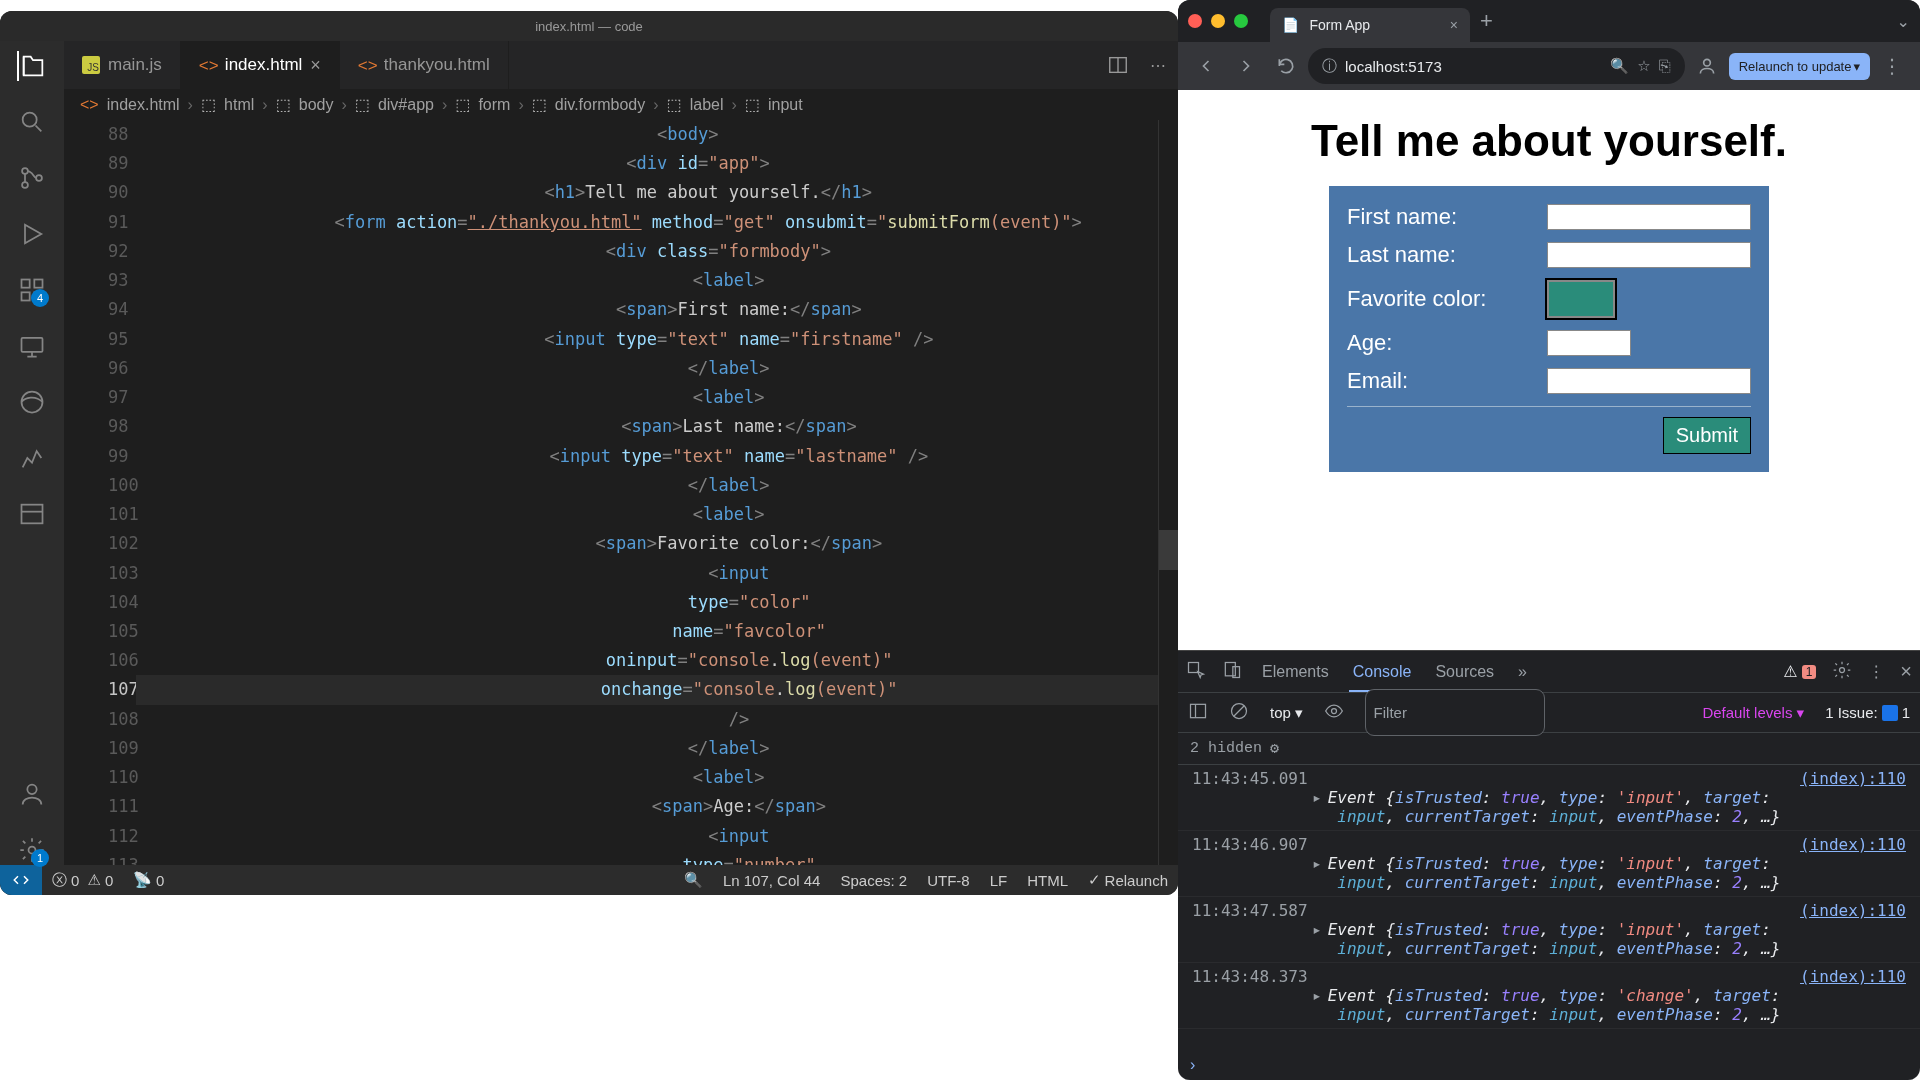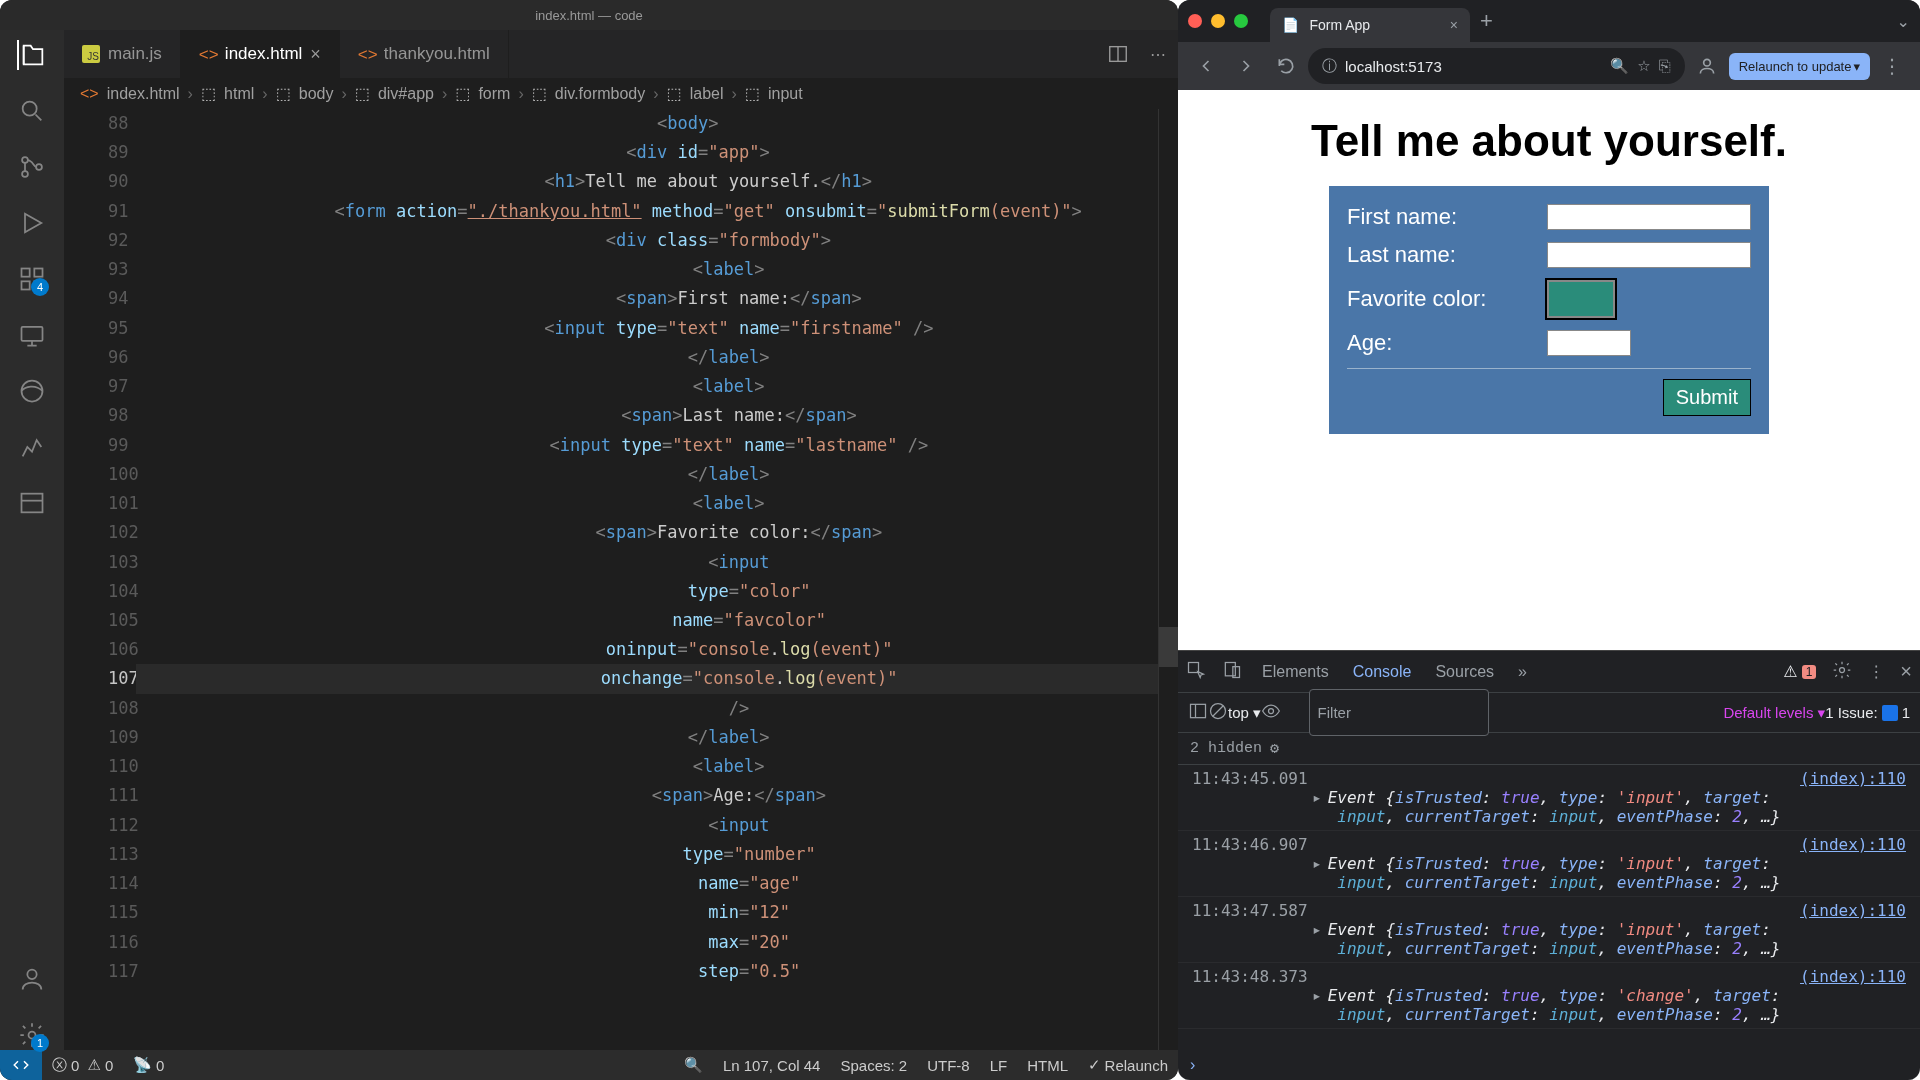--- a/index.html
+++ b/index.html
@@ -1,20 +1,20 @@
 <!DOCTYPE html>
 <html><head>
 <meta charset="utf-8">
 <style>
 * { margin: 0; padding: 0; box-sizing: border-box; }
 html, body { width: 1920px; height: 1080px; overflow: hidden; font-family: -apple-system, "Segoe UI", sans-serif; }
 body { display: flex; }
 
 
-.vscode { width: 1178px; height: 1080px; background: #1e1e1e; color: #ccc; display: flex; flex-direction: column; border-radius: 12px; overflow: hidden; }
+.vscode { width: 1178px; height: 884px; background: #1e1e1e; color: #ccc; display: flex; flex-direction: column; border-radius: 12px; overflow: hidden; margin-top: 11px; }
 .vscode-title { height: 30px; background: #2a2a2a; display: flex; align-items: center; justify-content: center; font-size: 13px; color: #999; }
 
 .vscode-main { flex: 1; display: flex; min-height: 0; }
 .activity-bar { width: 64px; background: #2c2c2c; display: flex; flex-direction: column; align-items: center; padding-top: 10px; gap: 26px; position: relative; }
 .activity-icon { width: 30px; height: 30px; display: flex; align-items: center; justify-content: center; color: #858585; position: relative; }
 .activity-icon.active { border-left: 2px solid #fff; color: #fff; }
 .activity-icon svg { width: 28px; height: 28px; }
 .badge-num { position: absolute; bottom: -2px; right: -2px; background: #007acc; color: #fff; font-size: 11px; border-radius: 50%; width: 18px; height: 18px; display: flex; align-items: center; justify-content: center; }
 .activity-spacer { flex: 1; }
 
@@ -90,22 +90,22 @@
 
 .devtools { height: 430px; background: #202124; color: #e8eaed; display: flex; flex-direction: column; border-top: 1px solid #444; font-size: 16px; }
 .dt-tabs { height: 42px; display: flex; align-items: center; padding: 0 8px; gap: 16px; border-bottom: 1px solid #3c4043; }
 .dt-tab { color: #9aa0a6; padding: 0 4px; }
 .dt-tab.active { color: #8ab4f8; border-bottom: 2px solid #8ab4f8; padding-bottom: 9px; margin-bottom: -11px; }
 .dt-spacer { flex: 1; }
 .dt-badge { display: flex; align-items: center; gap: 4px; }
 .dt-badge-num { background: #f28b82; color: #202124; font-size: 12px; border-radius: 3px; padding: 0 4px; }
 .dt-icon svg { width: 20px; height: 20px; }
 
-.dt-toolbar { height: 40px; display: flex; align-items: center; padding: 0 10px; gap: 0; border-bottom: 1px solid #3c4043; font-size: 15px; }
-.dt-filter { background: #202124; border: 1px solid #5f6368; border-radius: 4px; padding: 14px 8px; color: #9aa0a6; flex: 0 0 180px; margin-left: 28px; }
+.dt-toolbar { height: 40px; display: flex; align-items: center; padding: 0 10px; gap: 21px; border-bottom: 1px solid #3c4043; font-size: 15px; }
+.dt-filter { background: #202124; border: 1px solid #5f6368; border-radius: 9px; padding: 14px 8px; color: #9aa0a6; flex: 0 0 180px; }
 .dt-levels { color: #d946ef; }
 .dt-issue { display: flex; align-items: center; gap: 4px; }
 .dt-issue-box { background: #1a73e8; width: 16px; height: 16px; border-radius: 2px; }
 
 .dt-hidden { padding: 6px 12px; color: #9aa0a6; display: flex; align-items: center; gap: 8px; border-bottom: 1px solid #3c4043; font-size: 15px; font-family: Liberation Mono, monospace; }
 
 .dt-log { flex: 1; overflow: hidden; font-family: Menlo, Consolas, monospace; font-size: 16px; }
 .dt-entry { padding: 4px 14px; border-bottom: 1px solid #2a2b2e; position: relative; }
 .dt-head { display: flex; justify-content: space-between; color: #9aa0a6; }
 .dt-link { color: #8ab4f8; text-decoration: underline; }
@@ -373,20 +373,24 @@
             <input type="text" style="">
           </div>
         <div class="formrow">
             <span>Favorite color:</span>
             <div class="colorchip"></div>
           </div>
         <div class="formrow">
             <span>Age:</span>
             <input type="text" class="short" style="">
           </div>
+        <div class="formrow">
+            <span>Email:</span>
+            <input type="text" style="">
+          </div>
         <div class="formdivider"></div>
         <button class="submit">Submit</button>
         <div style="clear:both"></div>
       </div>
     </div>
 
     <div class="devtools">
       <div class="dt-tabs">
         <span class="dt-icon"><svg viewBox="0 0 24 24" fill="none" stroke="#9aa0a6" stroke-width="1.5">
               <rect x="3" y="3" width="12" height="12"></rect>

